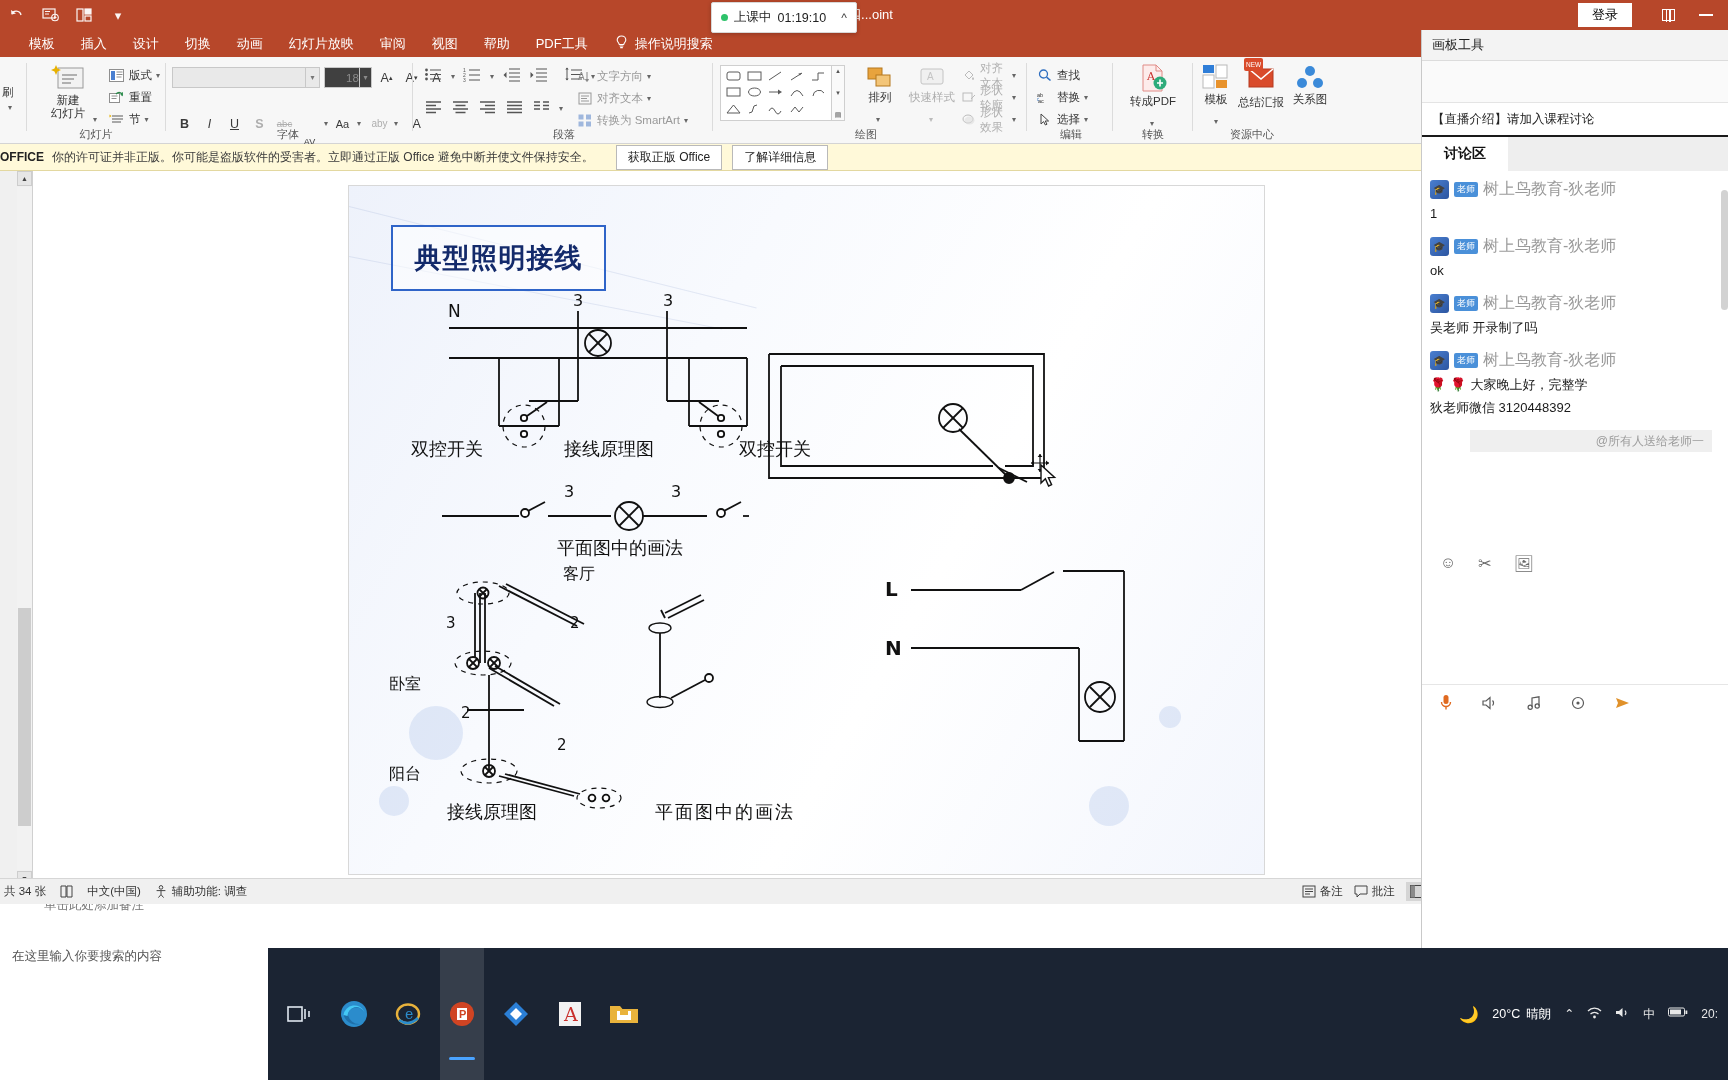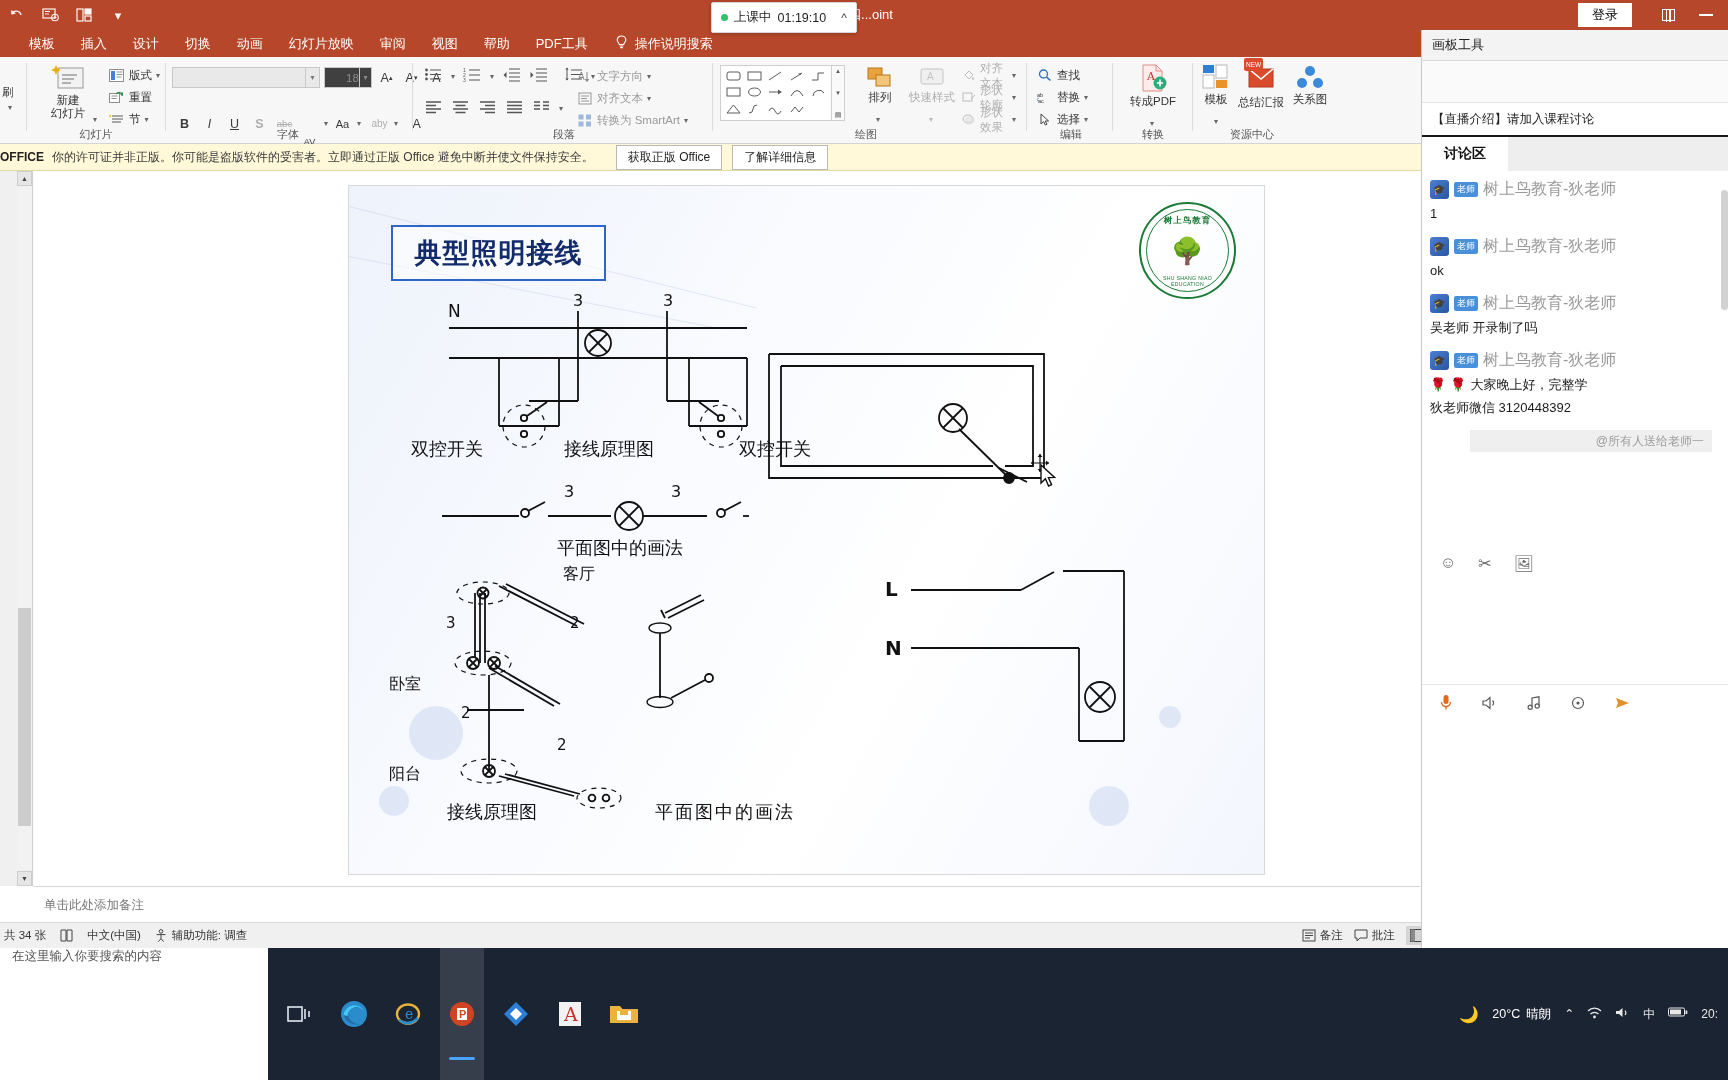--- a/index.html
+++ b/index.html
@@ -139,21 +139,21 @@
     background: #fdfdff; border: 1px solid #d8d8d8; overflow: hidden;
   }
   .slide-bg-band {
     position: absolute; left: 0; top: 0; width: 100%; height: 100%;
     background: linear-gradient(120deg,#eef2fb 0%, #f8fafe 34%, #ffffff 62%, #f3f6fd 100%);
   }
   .deco-line { position: absolute; background: rgba(125,150,200,.18); height: 1px; transform-origin: left center; }
   .deco-dot { position: absolute; border-radius: 50%; background: rgba(160,185,230,.28); }
 
   .slide-title {
-    position: absolute; left: 42px; top: 39px; width: 215px; height: 56px;
+    position: absolute; left: 42px; top: 39px; width: 215px; height: 66px;
     border: 2px solid #2f64c8; background: rgba(255,255,255,.55);
     display: flex; align-items: center; justify-content: center;
     font-family: "DejaVu Sans", sans-serif; font-weight: bold; font-size: 27px; color: #132a6b;
     letter-spacing: 1px;
   }
   .logo {
     position: absolute; right: 28px; top: 16px; width: 97px; height: 97px; border-radius: 50%;
     border: 2.5px solid #1b7a35; display: flex; align-items: center; justify-content: center;
   }
   .logo-inner { width: 83px; height: 83px; border-radius: 50%; border: 1.5px solid #1b7a35; position: relative;
@@ -170,21 +170,21 @@
 
   
   .notes {
     position: absolute; left: 33px; top: 886px; width: 1387px; height: 36px;
     background: #fff; border-top: 1px solid #d6d6d6;
     font-size: 12.5px; color: #777; padding: 10px 0 0 11px;
   }
 
   
   .statusbar {
-    position: absolute; left: 0; top: 922px; width: 1728px; height: 26px;
+    position: absolute; left: 0; top: 878px; width: 1728px; height: 26px;
     background: #f0f0f0; border-top: 1px solid #d6d6d6;
     display: flex; align-items: center; font-size: 11.5px; color: #333;
   }
   .sb-left { display: flex; align-items: center; gap: 13px; padding-left: 4px; }
   .sb-right { margin-left: auto; display: flex; align-items: center; gap: 11px; padding-right: 8px; }
   .sb-item { display: flex; align-items: center; gap: 4px; white-space: nowrap; }
   .view-btn { width: 25px; height: 19px; display: flex; align-items: center; justify-content: center; }
   .view-btn.sel { background: #d5d5d5; }
   .zoom-track { width: 96px; height: 3px; background: #b9b9b9; position: relative; }
   .zoom-knob { position: absolute; left: 44px; top: -5px; width: 5px; height: 13px; background: #5a5a5a; }
@@ -747,27 +747,20 @@
       <div class="slide-bg-band"></div>
       <div class="deco-dot" style="left:60px; top:520px; width:54px; height:54px;"></div>
       <div class="deco-dot" style="left:740px; top:600px; width:40px; height:40px;"></div>
       <div class="deco-dot" style="left:810px; top:520px; width:22px; height:22px;"></div>
       <div class="deco-dot" style="left:30px; top:600px; width:30px; height:30px;"></div>
       <div class="deco-line" style="left:0; top:20px; width:420px; transform:rotate(14deg);"></div>
       <div class="deco-line" style="left:0; top:70px; width:380px; transform:rotate(11deg);"></div>
 
       <div class="slide-title">典型照明接线</div>
 
-      <div class="logo">
-        <div class="logo-inner">
-          <span class="logo-txt-t">树上鸟教育</span>
-          <span class="logo-tree">🌳</span>
-          <span class="logo-txt-b">SHU SHANG NIAO EDUCATION</span>
-        </div>
-      </div>
 
       <svg class="diagram" viewBox="0 0 917 690">
         <g stroke="#111" fill="none" stroke-width="1.8">
 
           <line x1="100" y1="142" x2="398" y2="142"></line>
           <circle cx="249" cy="157" r="13" stroke-width="1.8" fill="none"></circle>
           <line x1="240" y1="148" x2="258" y2="166"></line>
           <line x1="258" y1="148" x2="240" y2="166"></line>
           <line x1="100" y1="172" x2="398" y2="172"></line>
 

